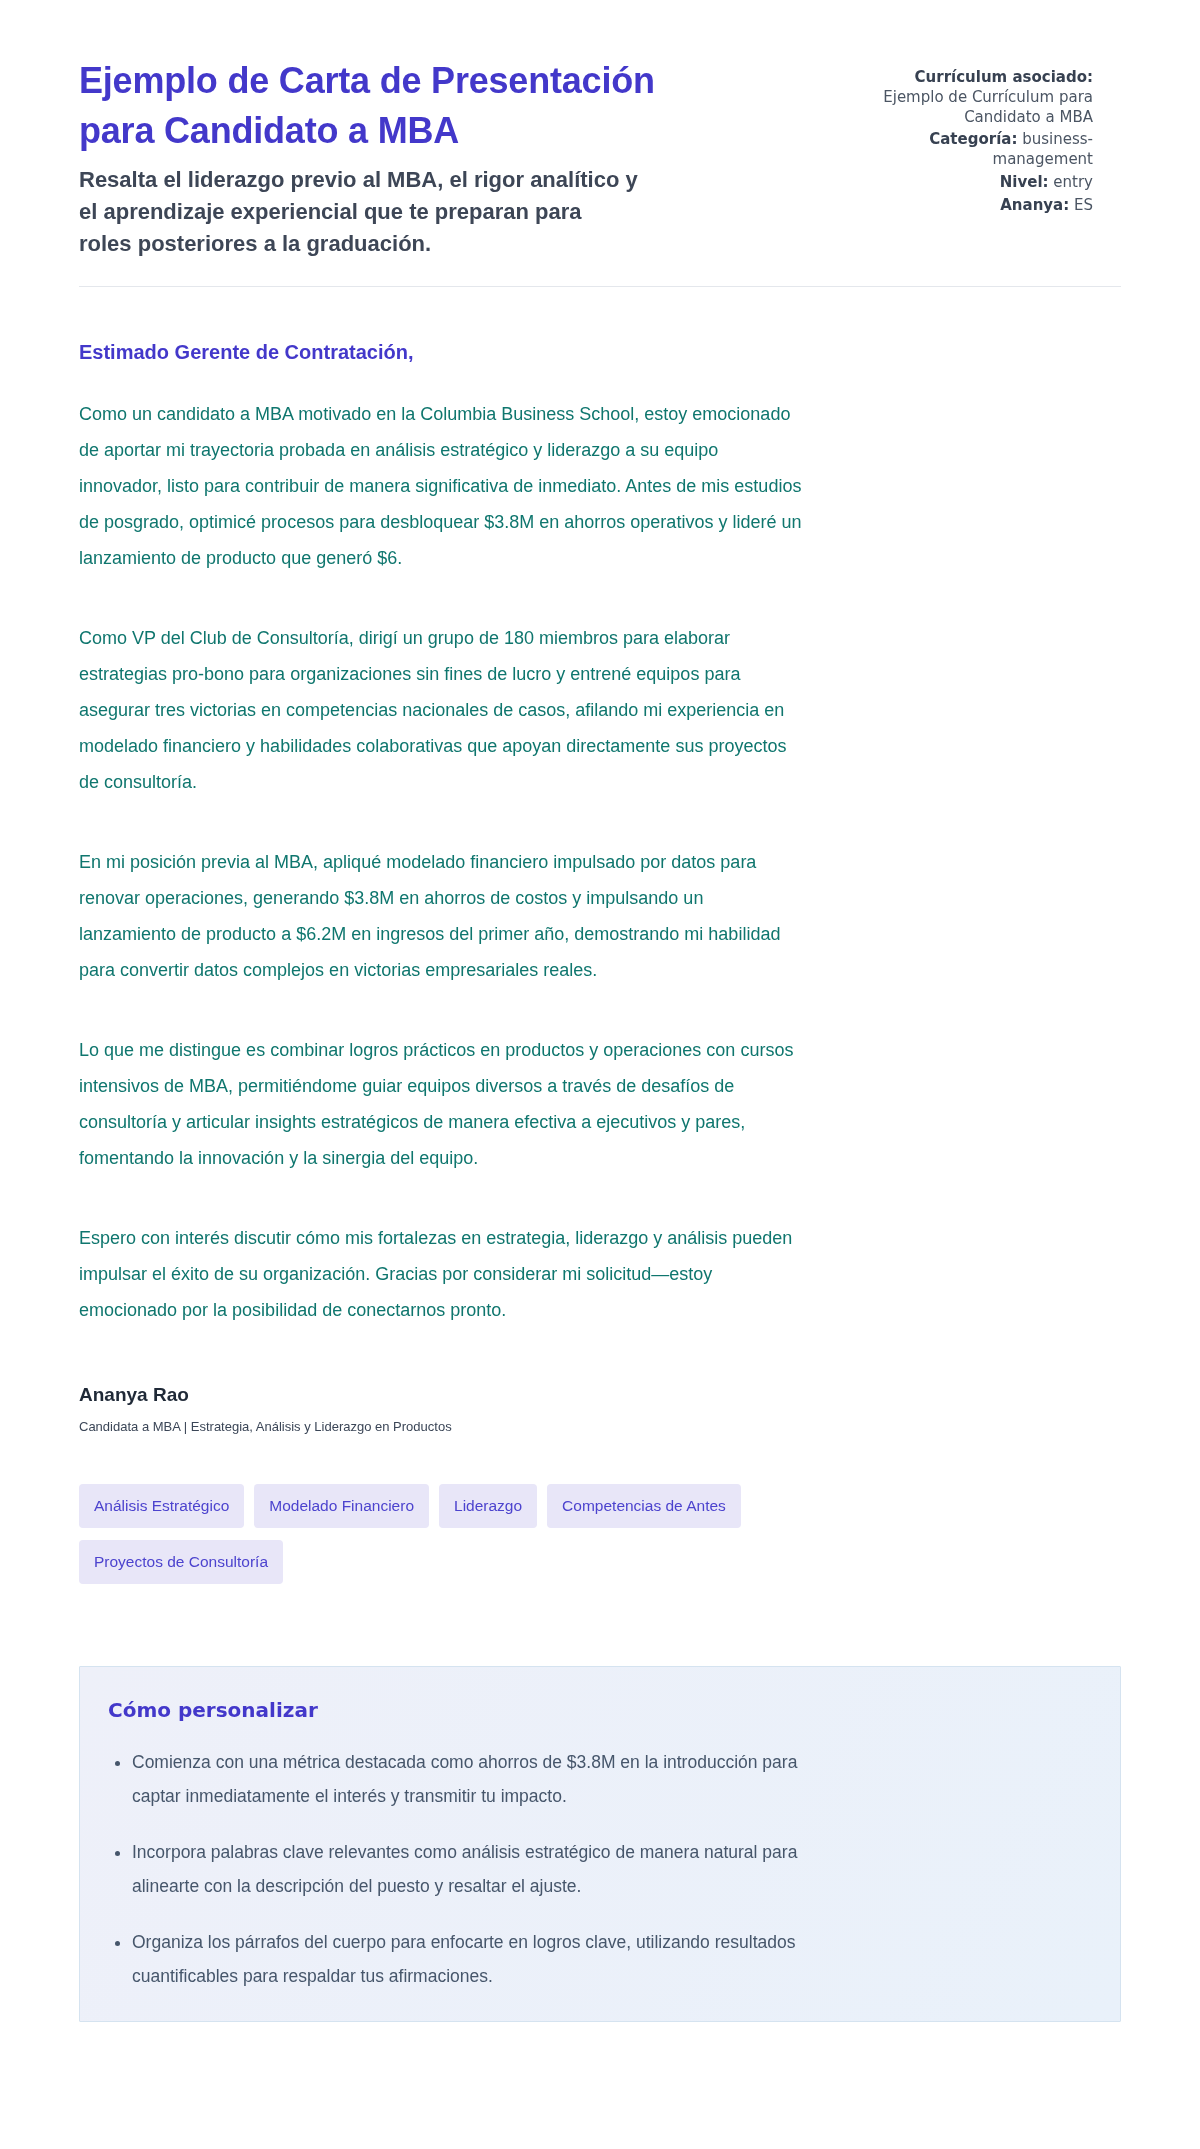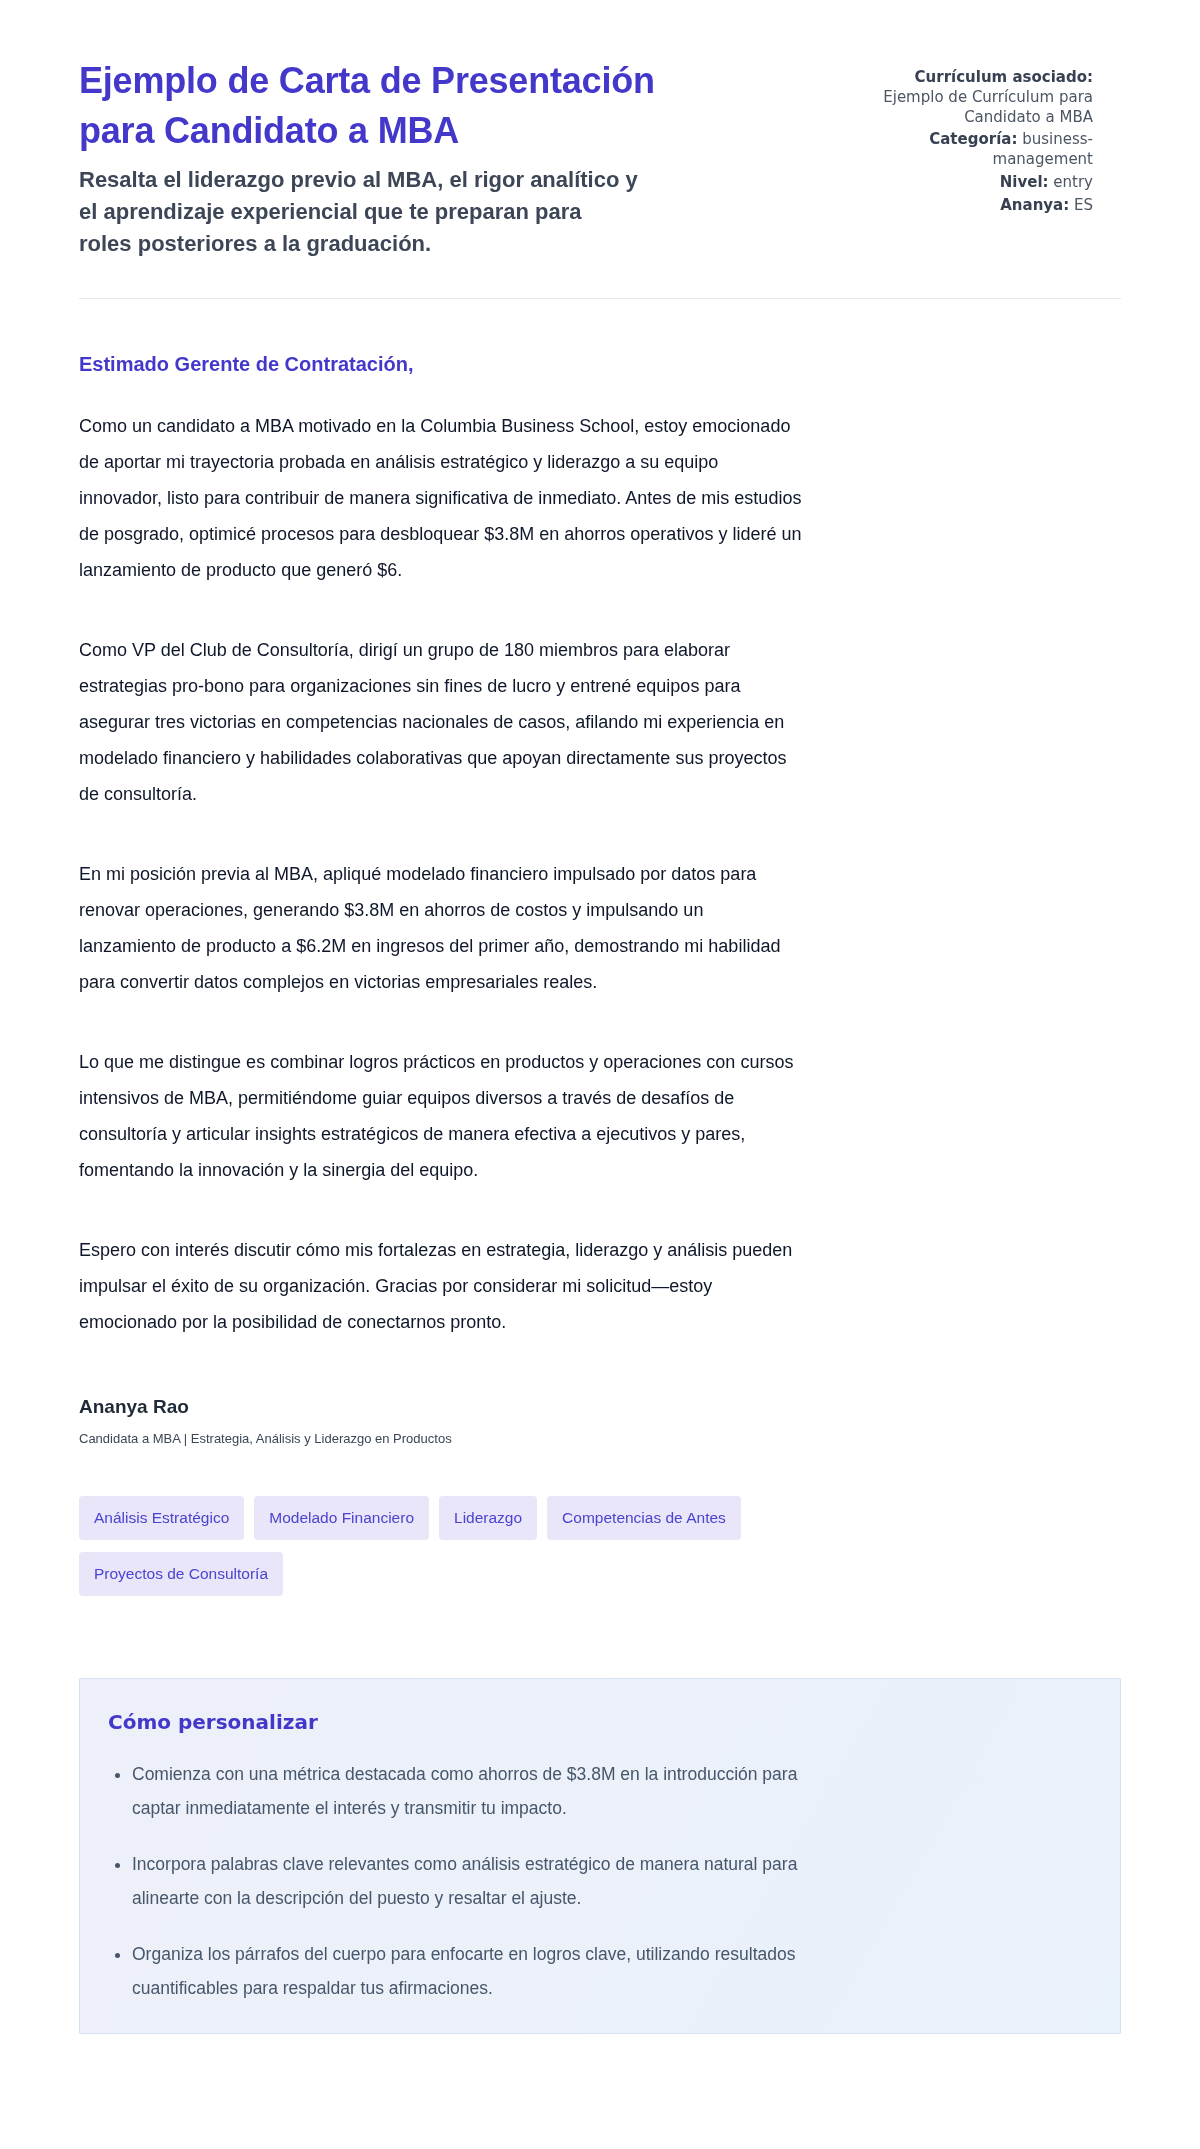--- a/index.html
+++ b/index.html
@@ -26,21 +26,21 @@
   h1.page-title {
     margin: 0;
     max-width: 580px;
     font-size: 36px;
     line-height: 50px;
     font-weight: 700;
     letter-spacing: -0.2px;
     color: #4338ca;
   }
   .page-subtitle {
-    margin: 8px 0 12px;
+    margin: 8px 0 0;
     max-width: 560px;
     font-size: 22px;
     line-height: 32px;
     font-weight: 700;
     color: #3d4656;
   }
   .meta {
     width: 212px;
     margin-right: 28px;
     padding-top: 12px;
@@ -66,21 +66,21 @@
   .greeting {
     margin: 54px 0 0;
     font-size: 20px;
     font-weight: 700;
     color: #4338ca;
   }
   .para {
     margin: 32px 0 0;
     font-size: 18px;
     line-height: 36px;
-    color: #0f172a;
+    color: #0f766e;
   }
   .para + .para { margin-top: 44px; }
   .sig-name {
     margin: 56px 0 0;
     font-size: 19px;
     font-weight: 700;
     color: #1f2937;
   }
   .sig-role {
     margin: 13px 0 0;

